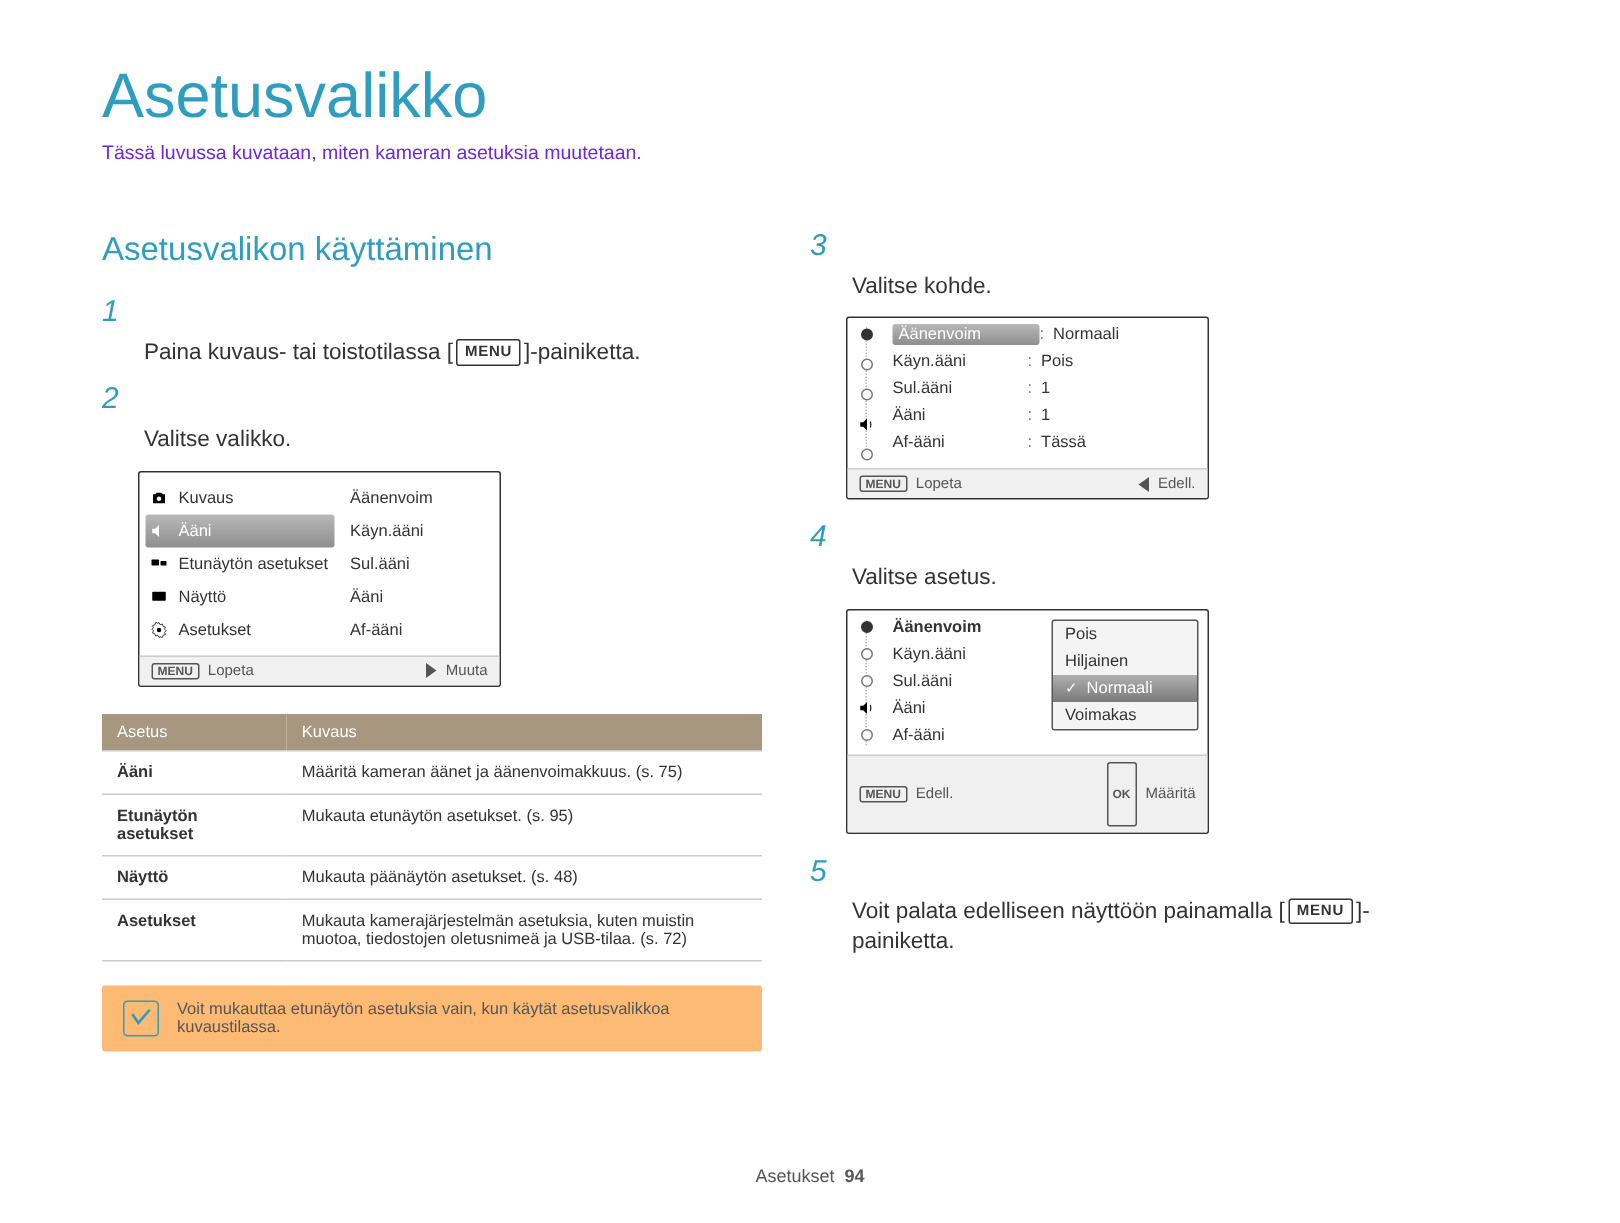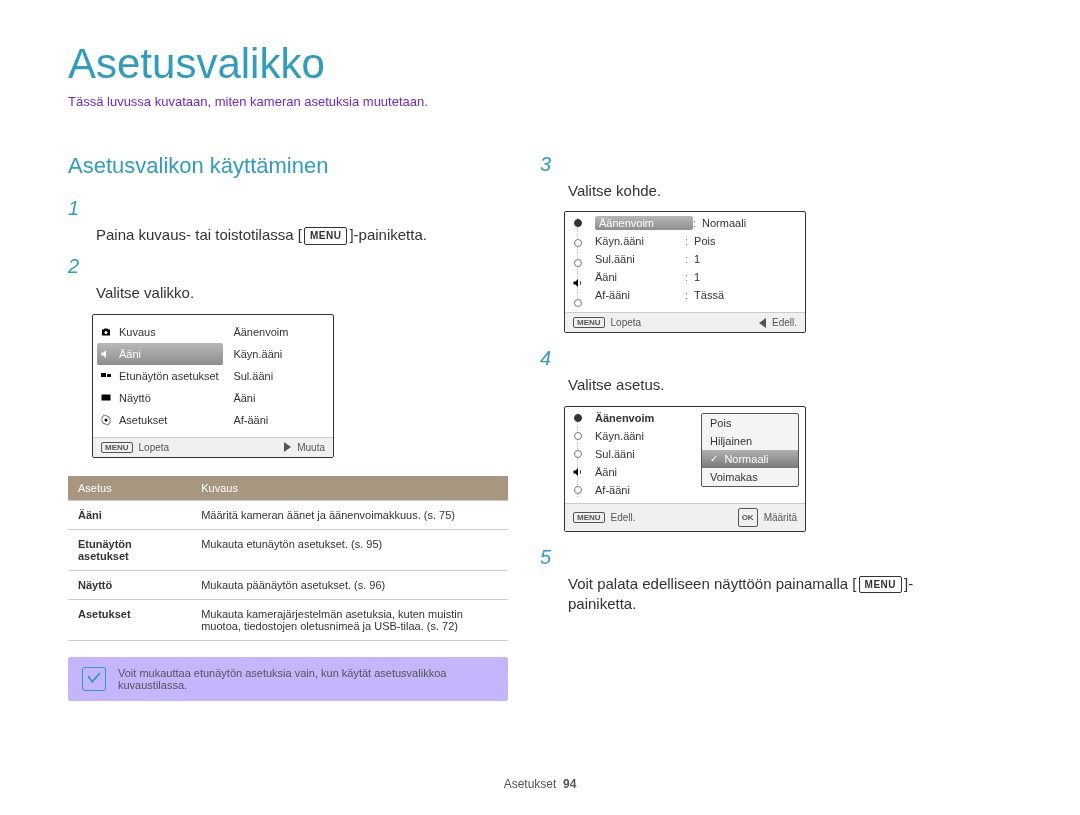--- a/index.html
+++ b/index.html
@@ -221,21 +221,21 @@
   .s4-popup .opt.sel{
     background: linear-gradient(#b0b0b0,#7a7a7a);
     color:#fff;
   }
   .s4-popup .opt.sel::before{
     content:"✓"; margin-right:6px; font-size:10px;
   }
 
   .ok-badge{
     font-size:8px; font-weight:bold; border:1px solid #555;
-    border-radius:2px; padding:4px 3px;
+    border-radius:2px; padding:16px 3px;
   }
 
   
   table.desc {
     width: 100%;
     border-collapse: collapse;
     font-size: 11px;
     margin-top: 0;
   }
   table.desc th {
@@ -250,21 +250,21 @@
     padding: 8px 10px;
     vertical-align: top;
   }
   table.desc tr:last-child td { border-bottom: 1px solid #ccc; }
   table.desc td:first-child { font-weight: 600; width: 28%; }
 
   
   .note {
     display: flex;
     gap: 12px;
-    background: #c4b5fd;
+    background: #fdba74;
     border-radius: 2px;
     padding: 10px 14px;
     font-size: 11px;
     color: #555;
     margin-top: 16px;
   }
   .note-icon {
     width: 22px; height: 22px;
     border: 1.5px solid #2e9dbf;
     color: #2e9dbf;
@@ -398,21 +398,21 @@
           <tr>
             <td>Ääni</td>
             <td>Määritä kameran äänet ja äänenvoimakkuus. (s. 75)</td>
           </tr>
           <tr>
             <td>Etunäytön asetukset</td>
             <td>Mukauta etunäytön asetukset. (s. 95)</td>
           </tr>
           <tr>
             <td>Näyttö</td>
-            <td>Mukauta päänäytön asetukset. (s. 96)</td>
+            <td>Mukauta päänäytön asetukset. (s. 48)</td>
           </tr>
           <tr>
             <td>Asetukset</td>
             <td>Mukauta kamerajärjestelmän asetuksia, kuten muistin muotoa, tiedostojen oletusnimeä ja USB-tilaa. (s. 72)</td>
           </tr>
         </tbody>
       </table>
 
       <div class="note">
         <div class="note-icon">

